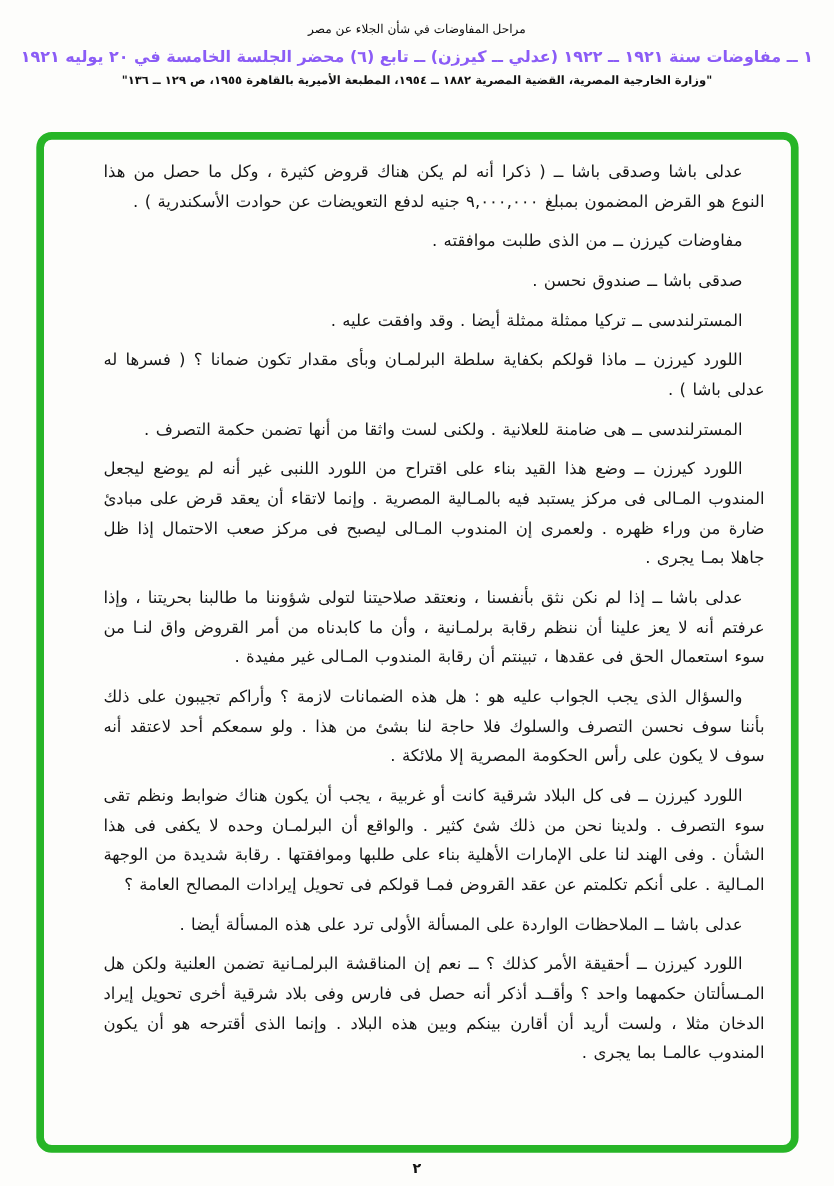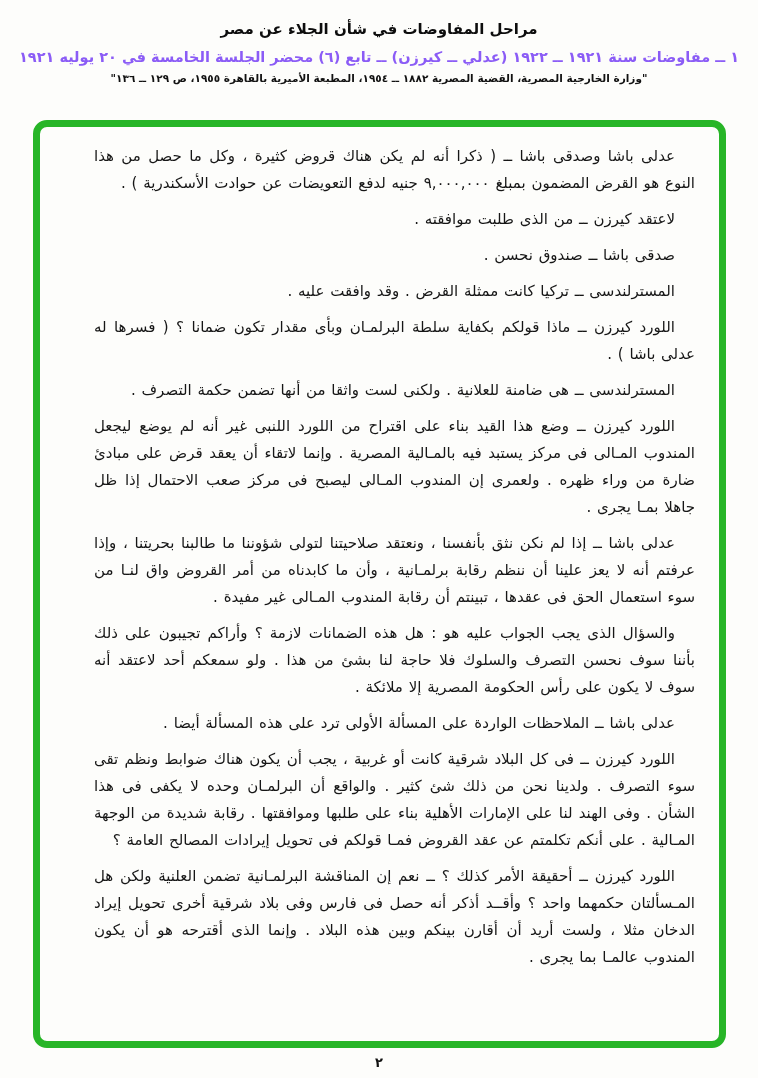--- a/index.html
+++ b/index.html
@@ -11,22 +11,22 @@
     font-family: "DejaVu Sans", sans-serif;
     background: #fdfdfb;
     color: #1c1c1c;
     overflow: hidden;
   }
   .page { width: 758px; height: 1078px; position: relative; direction: rtl; }
 
   
   .header { text-align: center; direction: rtl; padding-top: 20px; }
   .doc-title {
-    font-size: 15px;
-    font-weight: bold;
+    font-size: 11px;
+    font-weight: normal;
     color: #0d0d0d;
     letter-spacing: 0.2px;
   }
   .doc-session {
     margin-top: 11px;
     font-size: 14.5px;
     font-weight: bold;
     color: #8b5cf6;
     white-space: nowrap;
   }
@@ -80,28 +80,28 @@
 <div class="page">
 
   <div class="header">
     <div class="doc-title">مراحل المفاوضات في شأن الجلاء عن مصر</div>
     <div class="doc-session">١ ــ مفاوضات سنة ١٩٢١ ــ ١٩٢٢ (عدلي ــ كيرزن) ــ تابع (٦) محضر الجلسة الخامسة في ٢٠ يوليه ١٩٢١</div>
     <div class="doc-source">"وزارة الخارجية المصرية، القضية المصرية ١٨٨٢ ــ ١٩٥٤، المطبعة الأميرية بالقاهرة ١٩٥٥، ص ١٢٩ ــ ١٣٦"</div>
   </div>
 
   <div class="transcript-frame">
     <p>عدلى باشا وصدقى باشا ــ ( ذكرا أنه لم يكن هناك قروض كثيرة ، وكل ما حصل من هذا النوع هو القرض المضمون بمبلغ ٩,٠٠٠,٠٠٠ جنيه لدفع التعويضات عن حوادت الأسكندرية ) .</p>
-    <p>لاعتقد كيرزن ــ من الذى طلبت موافقته .</p>
+    <p>مفاوضات كيرزن ــ من الذى طلبت موافقته .</p>
     <p>صدقى باشا ــ صندوق نحسن .</p>
-    <p>المسترلندسى ــ تركيا كانت ممثلة القرض . وقد وافقت عليه .</p>
+    <p>المسترلندسى ــ تركيا ممثلة ممثلة أيضا . وقد وافقت عليه .</p>
     <p>اللورد كيرزن ــ ماذا قولكم بكفاية سلطة البرلمـان وبأى مقدار تكون ضمانا ؟ ( فسرها له عدلى باشا ) .</p>
     <p>المسترلندسى ــ هى ضامنة للعلانية . ولكنى لست واثقا من أنها تضمن حكمة التصرف .</p>
     <p>اللورد كيرزن ــ وضع هذا القيد بناء على اقتراح من اللورد اللنبى غير أنه لم يوضع ليجعل المندوب المـالى فى مركز يستبد فيه بالمـالية المصرية . وإنما لاتقاء أن يعقد قرض على مبادئ ضارة من وراء ظهره . ولعمرى إن المندوب المـالى ليصبح فى مركز صعب الاحتمال إذا ظل جاهلا بمـا يجرى .</p>
     <p>عدلى باشا ــ إذا لم نكن نثق بأنفسنا ، ونعتقد صلاحيتنا لتولى شؤوننا ما طالبنا بحريتنا ، وإذا عرفتم أنه لا يعز علينا أن ننظم رقابة برلمـانية ، وأن ما كابدناه من أمر القروض واق لنـا من سوء استعمال الحق فى عقدها ، تبينتم أن رقابة المندوب المـالى غير مفيدة .</p>
     <p>والسؤال الذى يجب الجواب عليه هو : هل هذه الضمانات لازمة ؟ وأراكم تجيبون على ذلك بأننا سوف نحسن التصرف والسلوك فلا حاجة لنا بشئ من هذا . ولو سمعكم أحد لاعتقد أنه سوف لا يكون على رأس الحكومة المصرية إلا ملائكة .</p>
+    <p>اللورد كيرزن ــ فى كل البلاد شرقية كانت أو غربية ، يجب أن يكون هناك ضوابط ونظم تقى سوء التصرف . ولدينا نحن من ذلك شئ كثير . والواقع أن البرلمـان وحده لا يكفى فى هذا الشأن . وفى الهند لنا على الإمارات الأهلية بناء على طلبها وموافقتها . رقابة شديدة من الوجهة المـالية . على أنكم تكلمتم عن عقد القروض فمـا قولكم فى تحويل إيرادات المصالح العامة ؟</p>
     <p>عدلى باشا ــ الملاحظات الواردة على المسألة الأولى ترد على هذه المسألة أيضا .</p>
-    <p>اللورد كيرزن ــ فى كل البلاد شرقية كانت أو غربية ، يجب أن يكون هناك ضوابط ونظم تقى سوء التصرف . ولدينا نحن من ذلك شئ كثير . والواقع أن البرلمـان وحده لا يكفى فى هذا الشأن . وفى الهند لنا على الإمارات الأهلية بناء على طلبها وموافقتها . رقابة شديدة من الوجهة المـالية . على أنكم تكلمتم عن عقد القروض فمـا قولكم فى تحويل إيرادات المصالح العامة ؟</p>
     <p>اللورد كيرزن ــ أحقيقة الأمر كذلك ؟ ــ نعم إن المناقشة البرلمـانية تضمن العلنية ولكن هل المـسألتان حكمهما واحد ؟ وأقــد أذكر أنه حصل فى فارس وفى بلاد شرقية أخرى تحويل إيراد الدخان مثلا ، ولست أريد أن أقارن بينكم وبين هذه البلاد . وإنما الذى أقترحه هو أن يكون المندوب عالمـا بما يجرى .</p>
   </div>
 
   <div class="page-number">٢</div>
 
 </div>
 
 </body></html>

